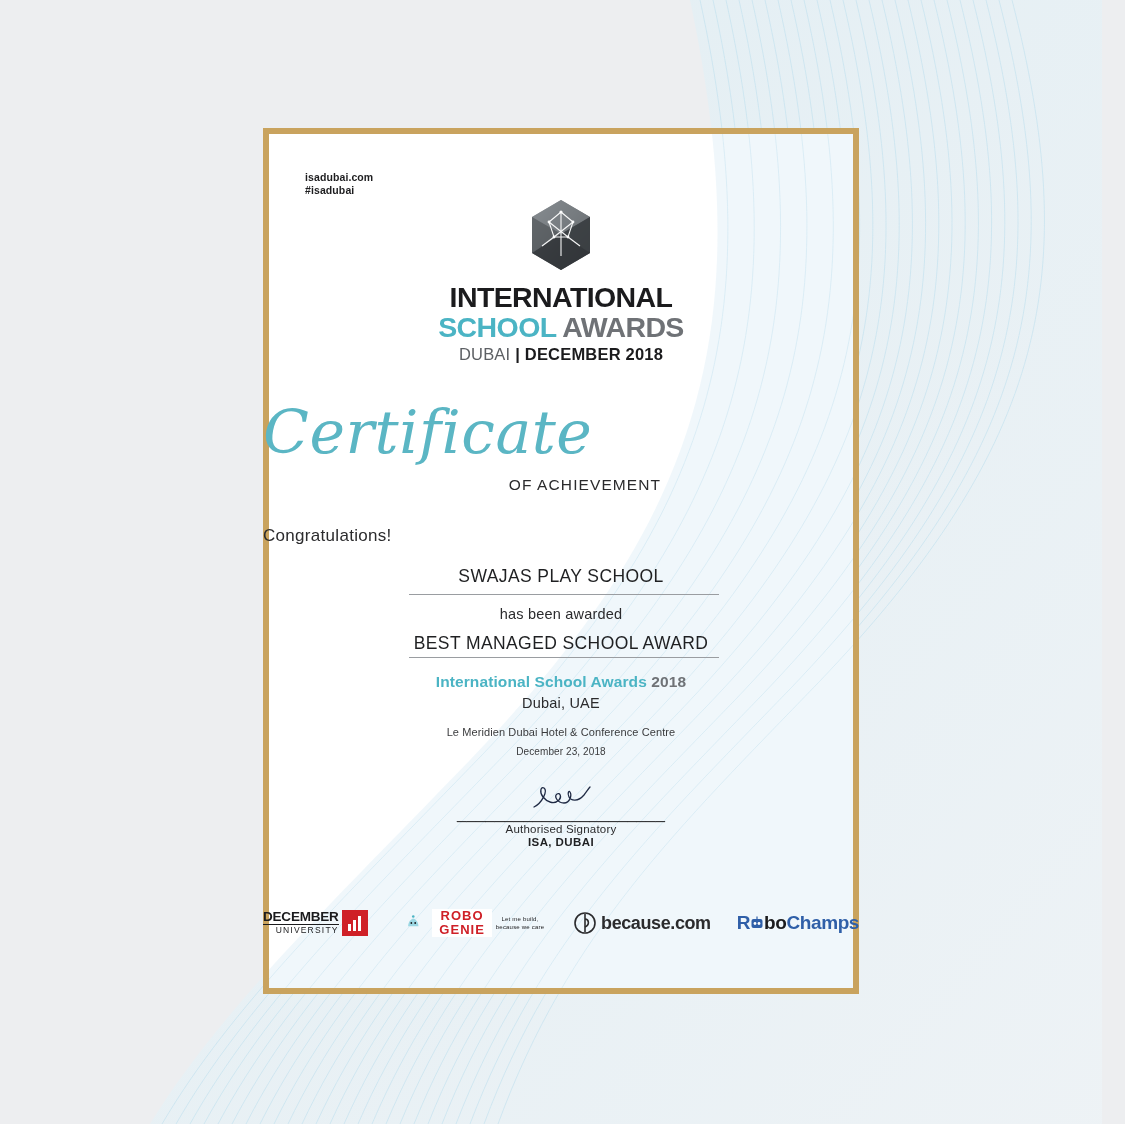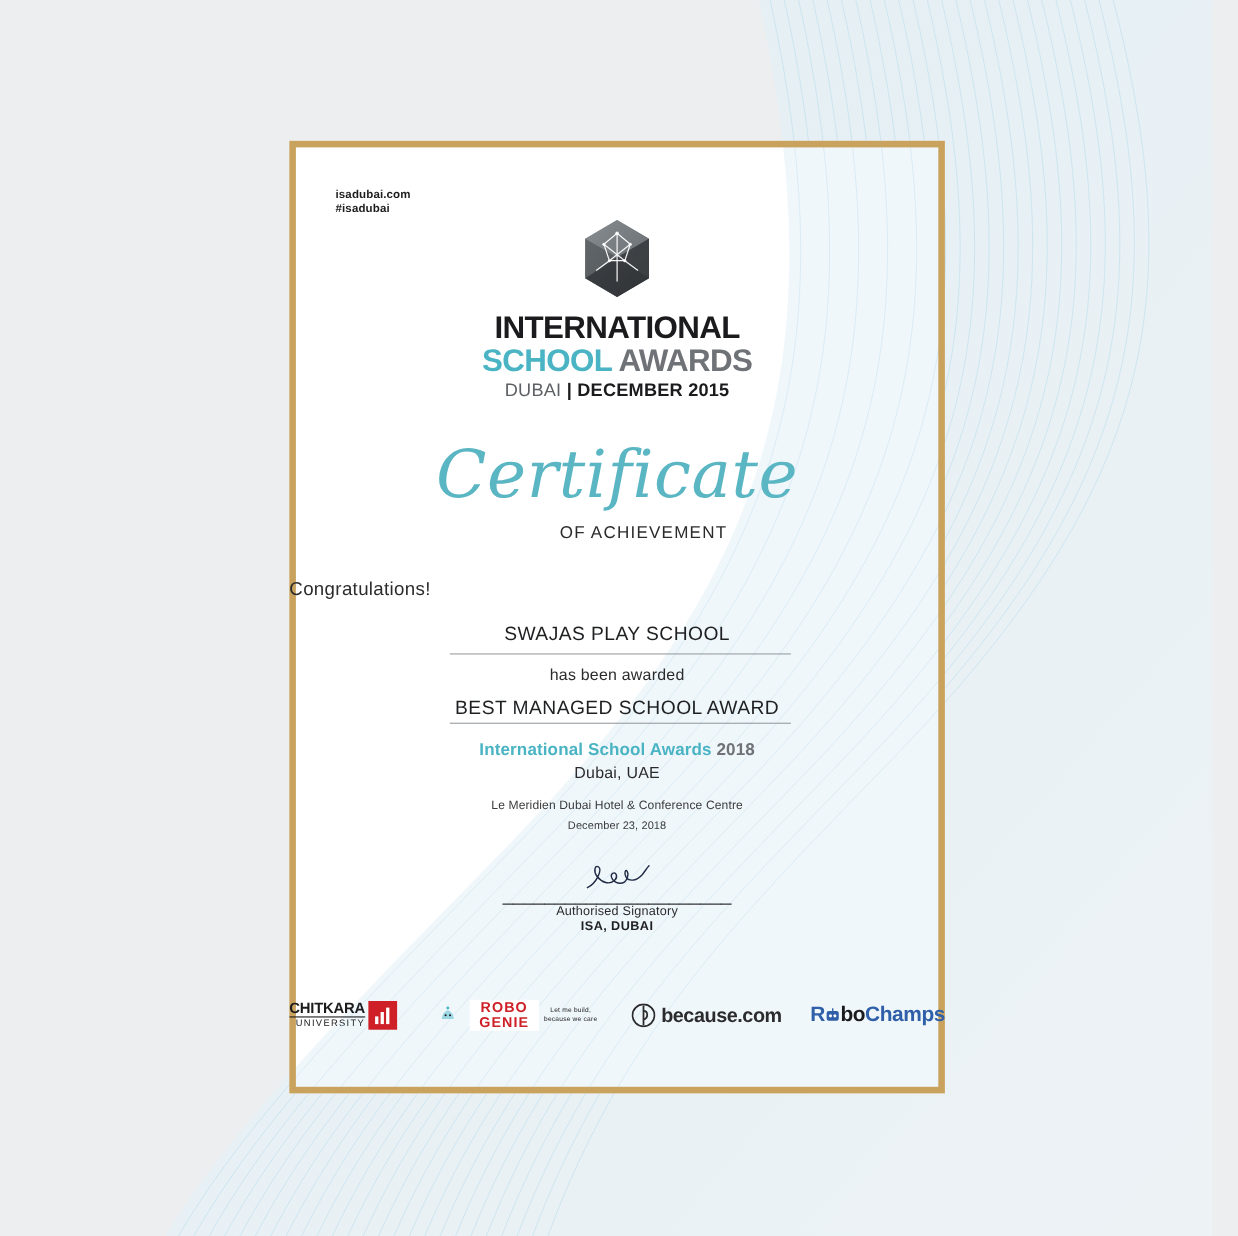--- a/index.html
+++ b/index.html
@@ -116,21 +116,21 @@
     line-height: 20px;
   }
   .logo-line3 .dubai { color: #5d6064; font-weight: normal; }
 
   
   .cert-title {
     position: absolute;
     top: 272px;
     left: 0;
     width: 100%;
-    text-align: center;
+    text-align: left;
     font-family: "DejaVu Serif", serif;
     font-style: italic;
     font-size: 60px;
     color: #5bb6c4;
     line-height: 64px;
     letter-spacing: 0.5px;
   }
   .cert-sub {
     position: absolute;
     top: 348px;
@@ -454,21 +454,21 @@
           </g>
         </svg>
         <div class="logo-line1">INTERNATIONAL</div>
         <div class="logo-line2">
           <span class="school">SCHOOL</span>
           <span class="awards">AWARDS</span>
         </div>
         <div class="logo-line3">
           <span class="dubai">DUBAI</span>
           <span>|</span>
-          <span>DECEMBER 2015</span>
+          <span>DECEMBER 2018</span>
         </div>
       </div>
 
       <div class="cert-title">Certificate</div>
       <div class="cert-sub">OF ACHIEVEMENT</div>
       <div class="congrats">Congratulations!</div>
       <div class="recipient">SWAJAS PLAY SCHOOL</div>
       <div class="rule rule-1"></div>
       <div class="awarded-label">has been awarded</div>
       <div class="award-name">BEST MANAGED SCHOOL AWARD</div>
@@ -488,21 +488,21 @@
         </svg>
         <div class="sig-dashes">______________________</div>
         <div class="sig-role">Authorised Signatory</div>
         <div class="sig-org">ISA, DUBAI</div>
       </div>
 
       <div class="sponsors">
 
         <div class="sponsor chitkara">
           <div class="chitkara-text">
-            <div class="chitkara-name">CHITKARA</div>
+            <div class="chitkara-name">DECEMBER</div>
             <div class="chitkara-sub">UNIVERSITY</div>
           </div>
           <div class="chitkara-badge">
             <svg viewBox="0 0 26 26" width="26" height="26">
               <rect x="0" y="0" width="26" height="26" fill="#cf2027"></rect>
               <rect x="6" y="14" width="3" height="7" fill="#ffffff"></rect>
               <rect x="11" y="10" width="3" height="11" fill="#ffffff"></rect>
               <rect x="16" y="6" width="3" height="15" fill="#ffffff"></rect>
             </svg>
           </div>

